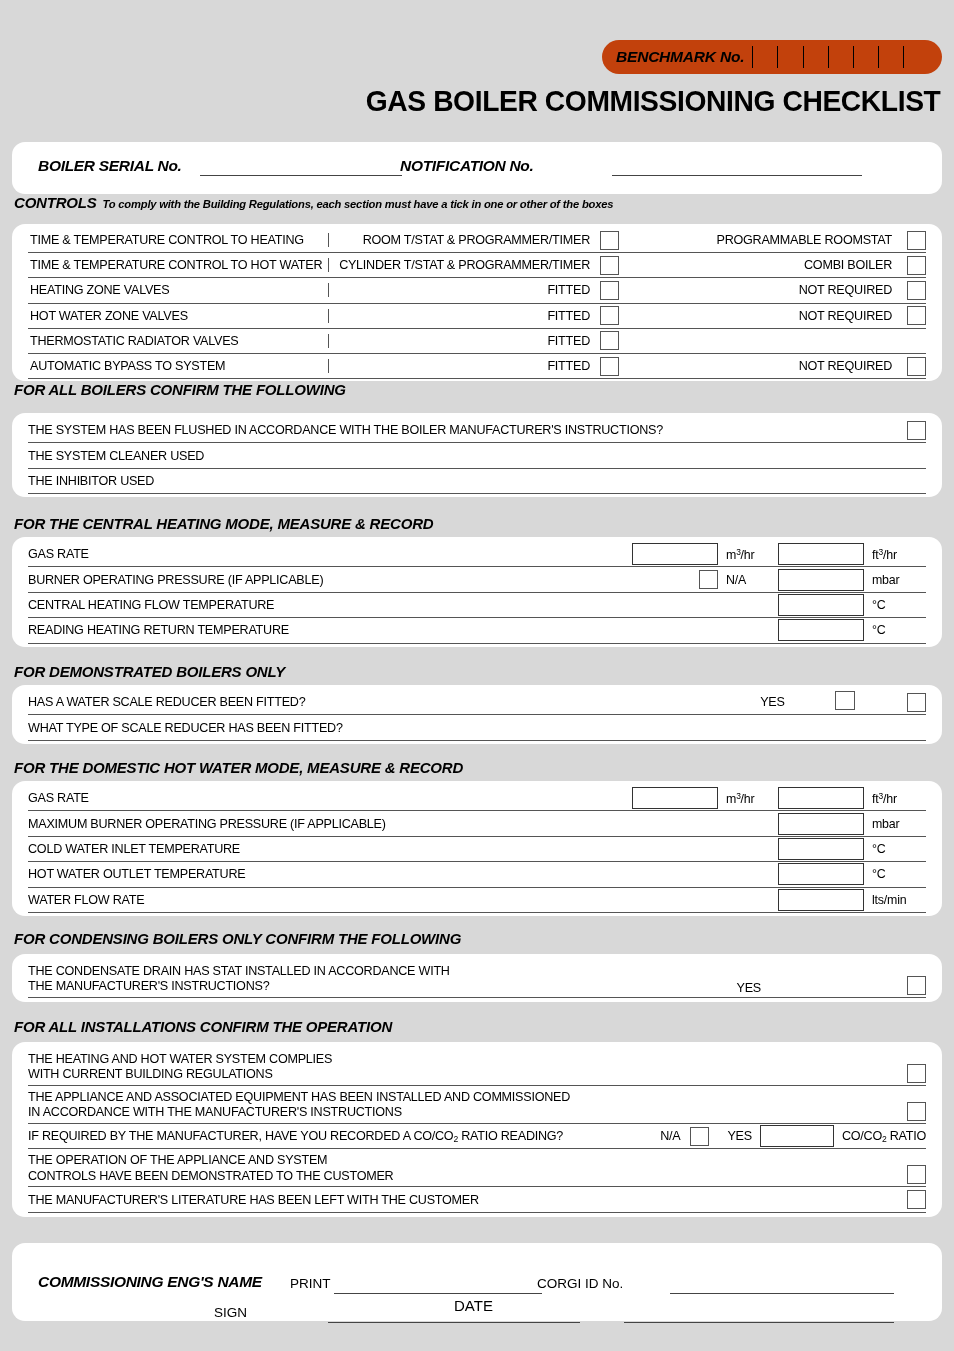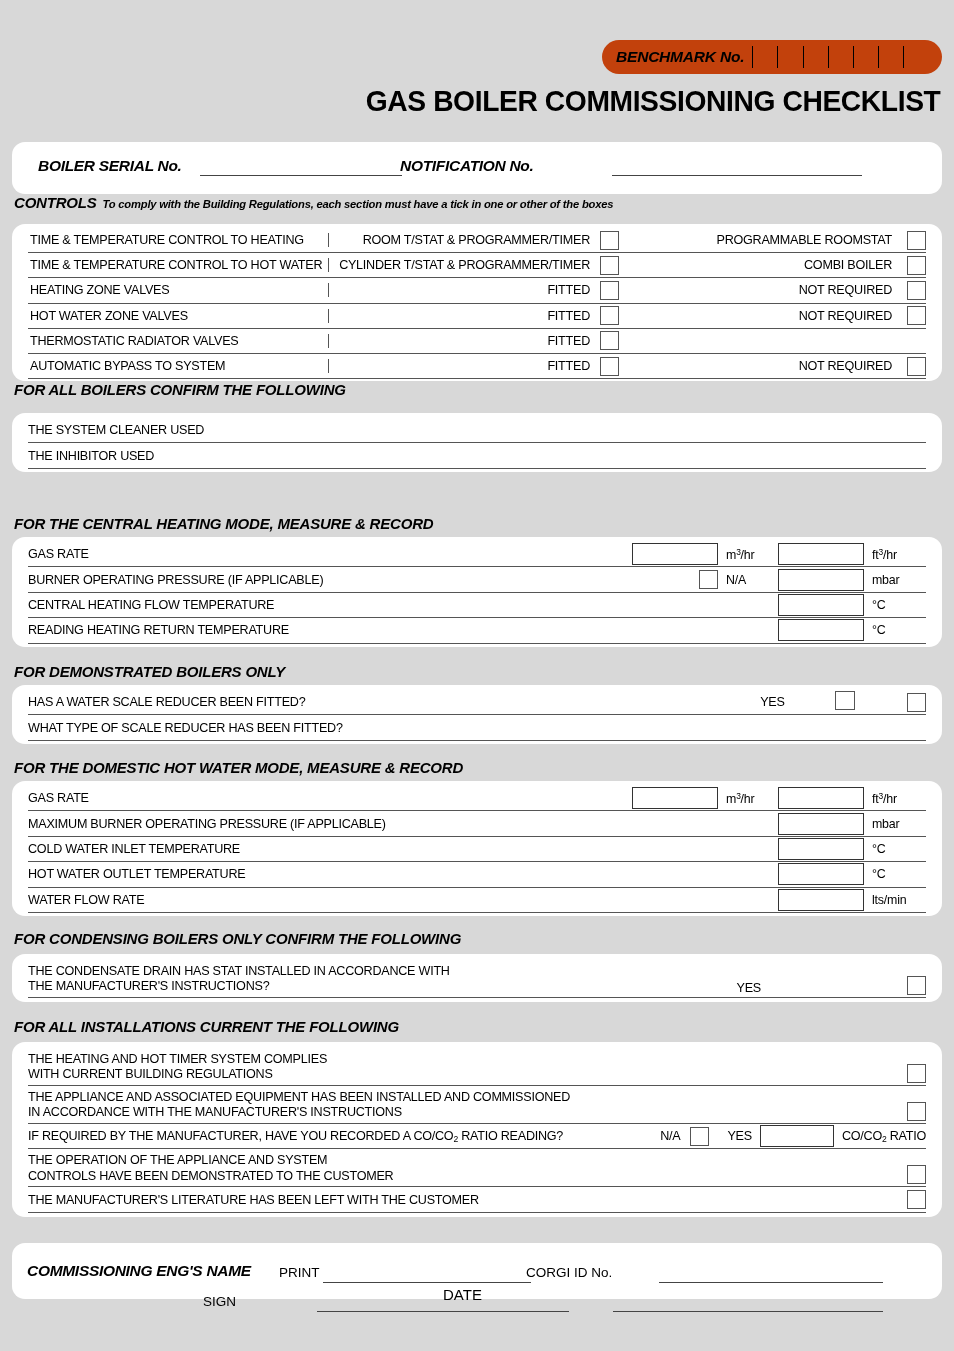--- a/index.html
+++ b/index.html
@@ -205,20 +205,25 @@
             <span class="cbox"></span>
           </span>
         </div>
       </div>
   </div>
 
   <div class="section-head" style="top:381px;">FOR ALL BOILERS CONFIRM THE FOLLOWING</div>
   <div class="card" id="allboilers-card" style="top:413px; padding:5px 16px 3px 16px;">
     <div id="allboilers-tbl">
         <div class="rrow measure-row">
+          <span class="lbl">THE SYSTEM HAS BEEN FLUSHED IN ACCORDANCE WITH THE BOILER MANUFACTURER'S INSTRUCTIONS?</span>
+          <span class="spacer"></span>
+          <span class="cbox"></span>
+        </div>
+        <div class="rrow measure-row">
           <span class="lbl">THE SYSTEM CLEANER USED</span>
           <span class="spacer"></span>
         </div>
         <div class="rrow measure-row">
           <span class="lbl">THE INHIBITOR USED</span>
           <span class="spacer"></span>
         </div>
       </div>
   </div>
 
@@ -324,26 +329,26 @@
       <span class="txt">
         <span>THE CONDENSATE DRAIN HAS STAT INSTALLED IN ACCORDANCE WITH</span><br>
         <span>THE MANUFACTURER'S INSTRUCTIONS?</span>
       </span>
       <span class="spacer"></span>
       <span style="margin-right:146px;">YES</span>
       <span class="cbox"></span>
     </div>
   </div>
 
-  <div class="section-head" style="top:1018px;">FOR ALL INSTALLATIONS CURRENT THE FOLLOWING</div>
+  <div class="section-head" style="top:1018px;">FOR ALL INSTALLATIONS CONFIRM THE OPERATION</div>
   <div class="card" id="inst-card" style="top:1042px; padding:6px 16px 4px 16px;">
 
     <div class="rrow two-line">
       <span class="txt">
-        <span>THE HEATING AND HOT TIMER SYSTEM COMPLIES</span><br>
+        <span>THE HEATING AND HOT WATER SYSTEM COMPLIES</span><br>
         <span>WITH CURRENT BUILDING REGULATIONS</span>
       </span>
       <span class="spacer"></span>
       <span class="cbox"></span>
     </div>
 
     <div class="rrow two-line">
       <span class="txt">
         <span>THE APPLIANCE AND ASSOCIATED EQUIPMENT HAS BEEN INSTALLED AND COMMISSIONED</span><br>
         <span>IN ACCORDANCE WITH THE MANUFACTURER'S INSTRUCTIONS</span>
@@ -371,21 +376,21 @@
       <span class="cbox"></span>
     </div>
 
     <div class="rrow measure-row">
       <span class="lbl">THE MANUFACTURER'S LITERATURE HAS BEEN LEFT WITH THE CUSTOMER</span>
       <span class="spacer"></span>
       <span class="cbox"></span>
     </div>
   </div>
 
-  <div class="card" id="footer-card" style="top:1243px; height:56px; padding:1px;">
+  <div class="card" id="footer-card" style="top:1243px; height:78px; padding:12px;">
     <div style="position:relative; width:100%; height:100%;">
       <span class="f-label" style="left:14px; top:18px;">COMMISSIONING ENG'S NAME</span>
       <span style="position:absolute; left:266px; top:21px; font-size:13.5px;">PRINT</span>
       <span class="uline" style="left:310px; top:38px; width:208px;"></span>
       <span style="position:absolute; left:513px; top:21px; font-size:13.5px;">CORGI ID No.</span>
       <span class="uline" style="left:646px; top:38px; width:224px;"></span>
 
       <span style="position:absolute; left:190px; top:50px; font-size:13.5px;">SIGN</span>
       <span class="uline" style="left:304px; top:67px; width:252px;"></span>
       <span style="position:absolute; left:430px; top:42px; font-size:15px;">DATE</span>

